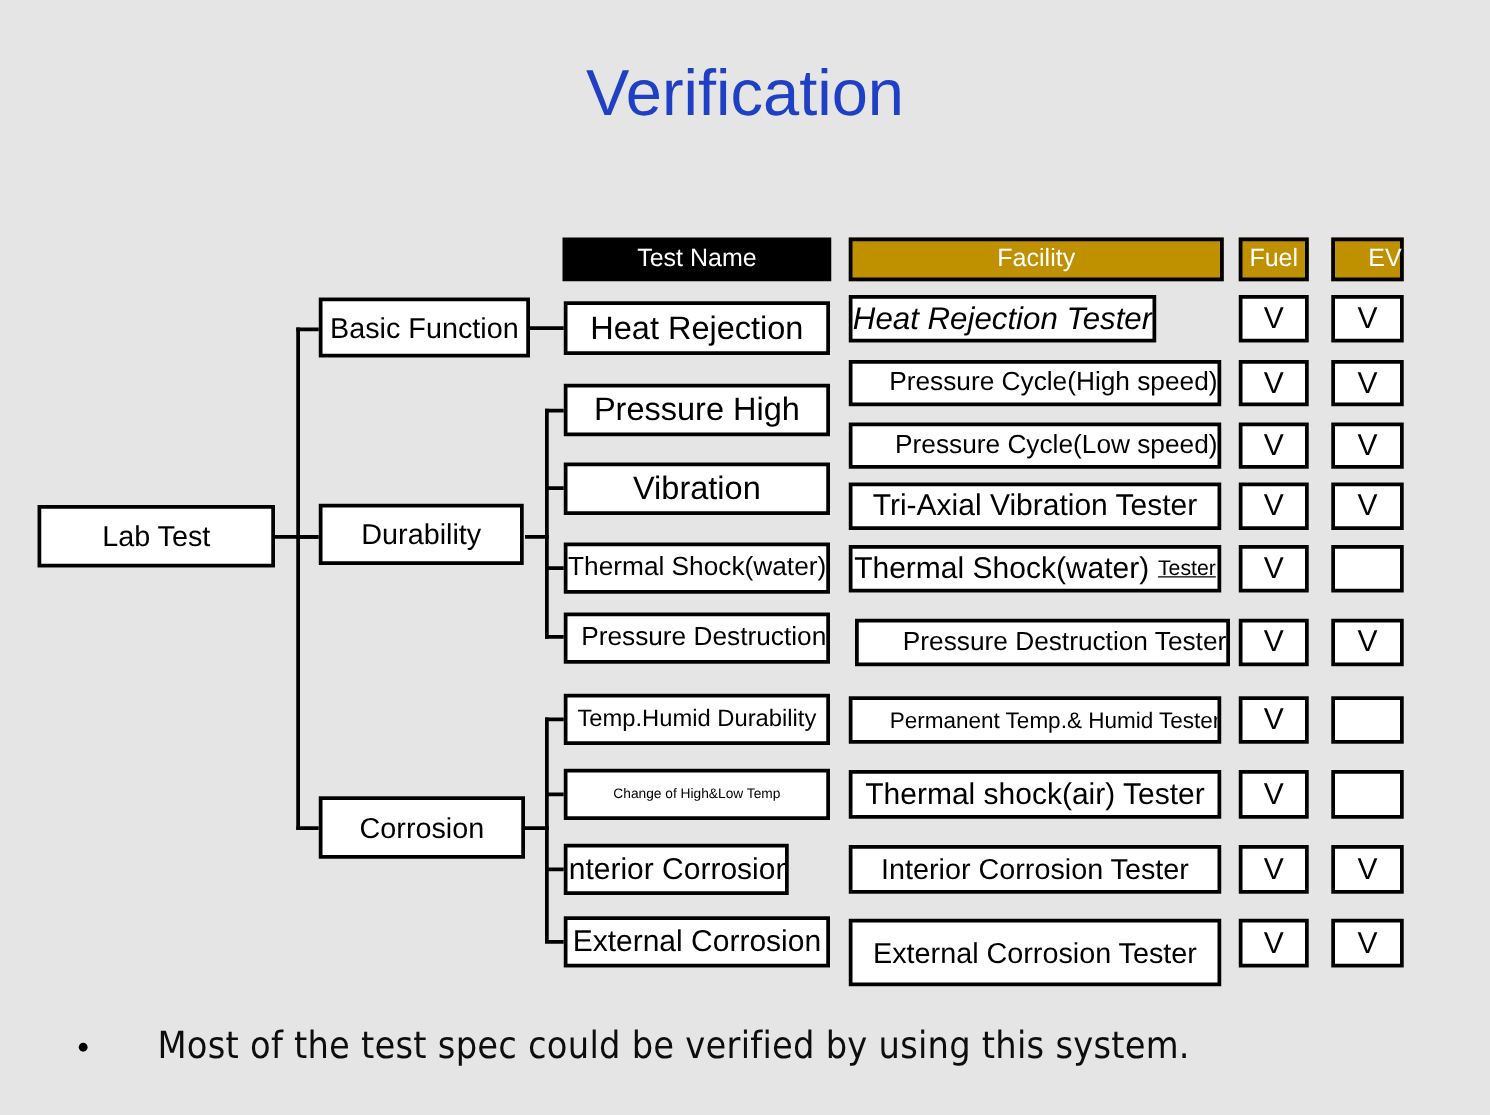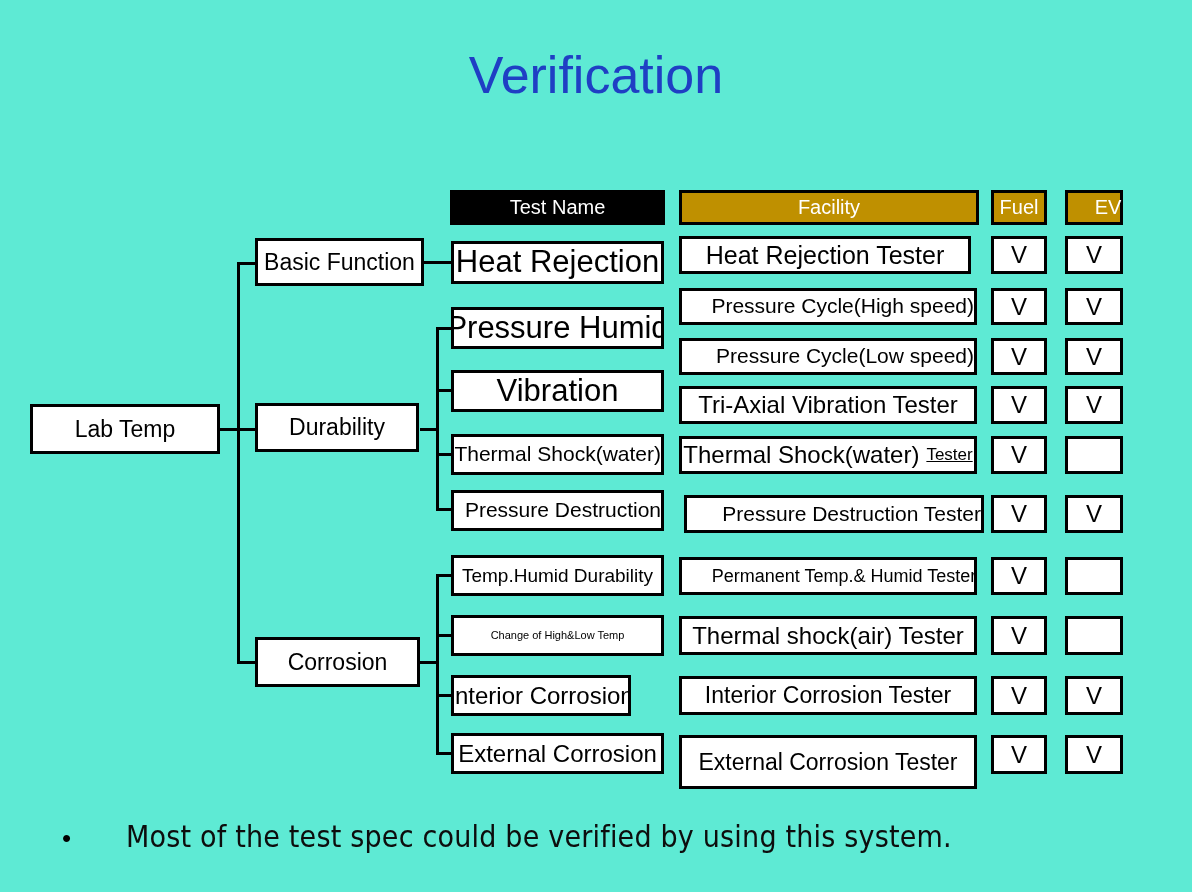--- a/index.html
+++ b/index.html
@@ -11,21 +11,21 @@
     width: 1192px;
     height: 892px;
     position: relative;
     overflow: hidden;
     font-family: "Liberation Sans", sans-serif;
     color: #000000;
   }
   .slide {
     position: absolute;
     inset: 0;
-    background: #5eead4;
+    background: #e5e5e5;
   }
 
   
   #page-title {
     position: absolute;
     left: 0;
     top: 44px;
     width: 1192px;
     text-align: center;
     font-size: 52px;
@@ -89,21 +89,21 @@
   #bullet-text {
     font-family: "Liberation Sans Narrow", "DejaVu Sans Condensed", "Liberation Sans", sans-serif;
     font-size: 30px;
     line-height: 38px;
     letter-spacing: 0.2px;
     color: #0d0d0d;
     white-space: nowrap;
   }
 
   
-  .fs26 { font-size: 31px; text-align: right; }
+  .fs26 { font-size: 26px; text-align: right; }
   .fs23 { font-size: 23px; }
   .fs21 { font-size: 21px; justify-content: flex-end; }
   .fs18 { font-size: 18px; }
   .fs25 { font-size: 25px; }
   .fs24 { font-size: 24px; }
   .v-mark { font-size: 24px; }
   .sub { font-size: 17px; text-decoration: underline; }
 </style>
 </head>
 <body>
@@ -132,21 +132,21 @@
   <div class="ln" style="left:436px; top:508px; width:18px; height:3px;"></div>
 
   <div class="ln" style="left:420px; top:661px; width:19px; height:3px;"></div>
   <div class="ln" style="left:436px; top:574px; width:3px; height:179px;"></div>
   <div class="ln" style="left:436px; top:574px; width:18px; height:3px;"></div>
   <div class="ln" style="left:436px; top:634px; width:18px; height:3px;"></div>
   <div class="ln" style="left:436px; top:694px; width:18px; height:3px;"></div>
   <div class="ln" style="left:436px; top:752px; width:18px; height:3px;"></div>
 
   <div class="box fs23" style="left:30px; top:404px; width:190px; height:50px;">
-    <span>Lab Temp</span>
+    <span>Lab Test</span>
   </div>
 
   <div class="box fs23" style="left:255px; top:238px; width:169px; height:48px;">
     <span>Basic Function</span>
   </div>
 
   <div class="box fs23" style="left:255px; top:403px; width:164px; height:49px;">
     <span>Durability</span>
   </div>
 
@@ -168,21 +168,21 @@
 
   <div class="hdr hdr-gold" style="left:1065px; top:190px; width:58px; height:35px;padding-left:28px;">
     <span>EV</span>
   </div>
 
   <div class="box fs26" style="left:451px; top:241px; width:213px; height:43px;">
     <span>Heat Rejection</span>
   </div>
 
   <div class="box fs26" style="left:451px; top:307px; width:213px; height:42px;">
-    <span>Pressure Humid</span>
+    <span>Pressure High</span>
   </div>
 
   <div class="box fs26" style="left:451px; top:370px; width:213px; height:42px;">
     <span>Vibration</span>
   </div>
 
   <div class="box fs21" style="left:451px; top:434px; width:213px; height:41px;">
     <span>Thermal Shock(water)</span>
   </div>
 
@@ -199,21 +199,21 @@
   </div>
 
   <div class="box fs24" style="left:451px; top:675px; width:180px; height:41px;">
     <span>Interior Corrosion</span>
   </div>
 
   <div class="box fs24" style="left:451px; top:733px; width:213px; height:41px;">
     <span>External Corrosion</span>
   </div>
 
-  <div class="box fs25" style="left:679px; top:236px; width:292px; height:38px;">
+  <div class="box fs25" style="left:679px; top:236px; width:246px; height:38px;font-style:italic;">
     <span>Heat Rejection Tester</span>
   </div>
 
   <div class="box fs21" style="left:679px; top:288px; width:298px; height:37px;">
     <span>Pressure Cycle(High speed)</span>
   </div>
 
   <div class="box fs21" style="left:679px; top:338px; width:298px; height:37px;">
     <span>Pressure Cycle(Low speed)</span>
   </div>

